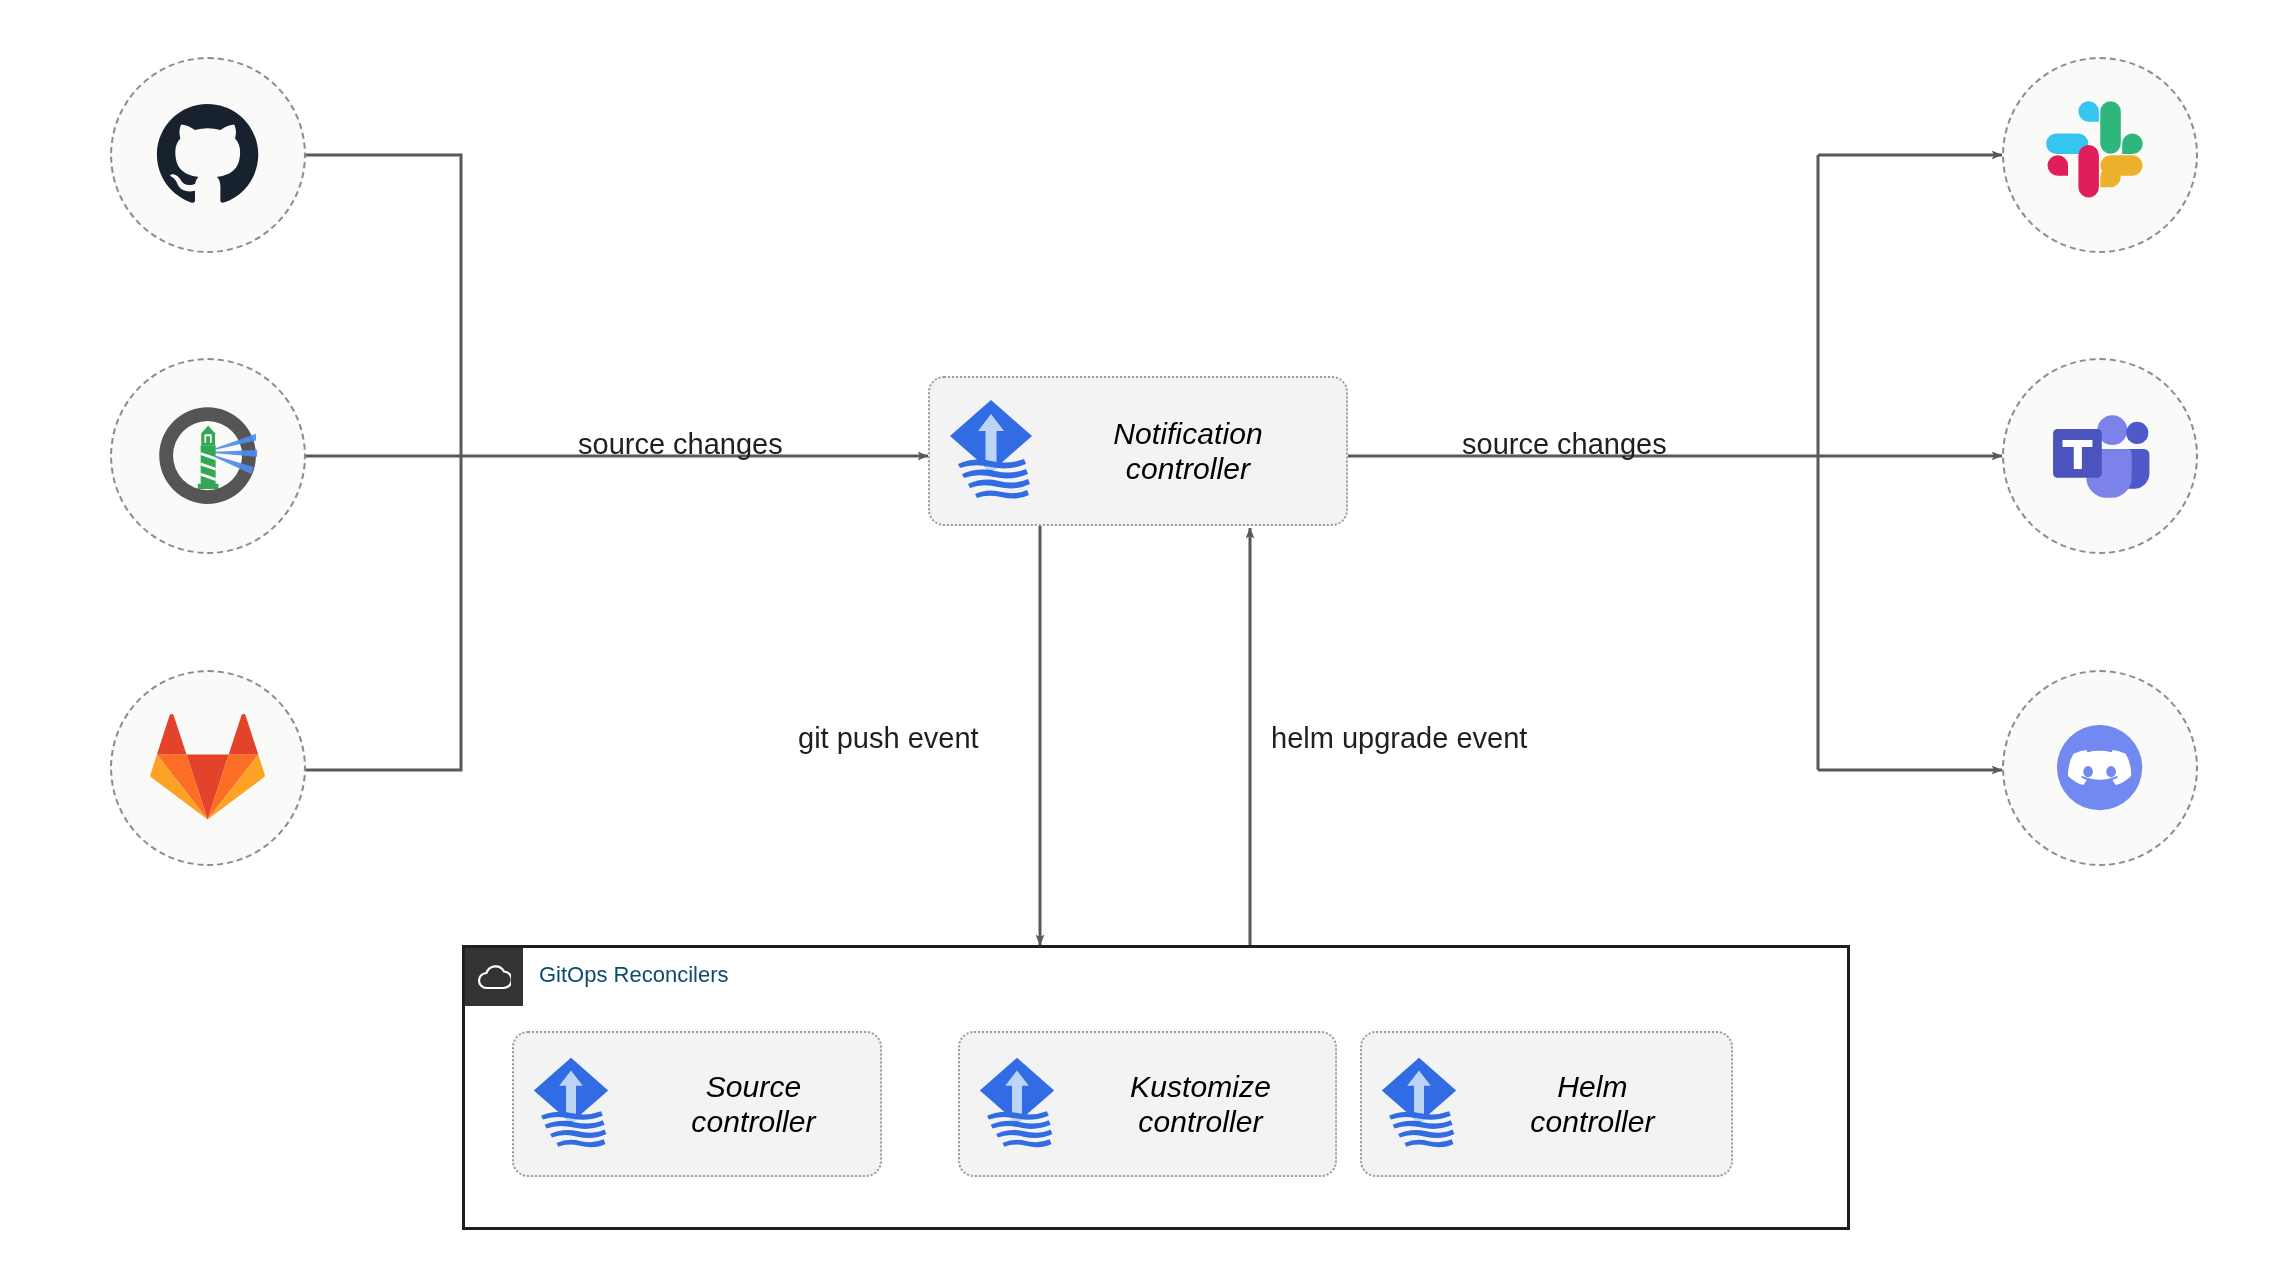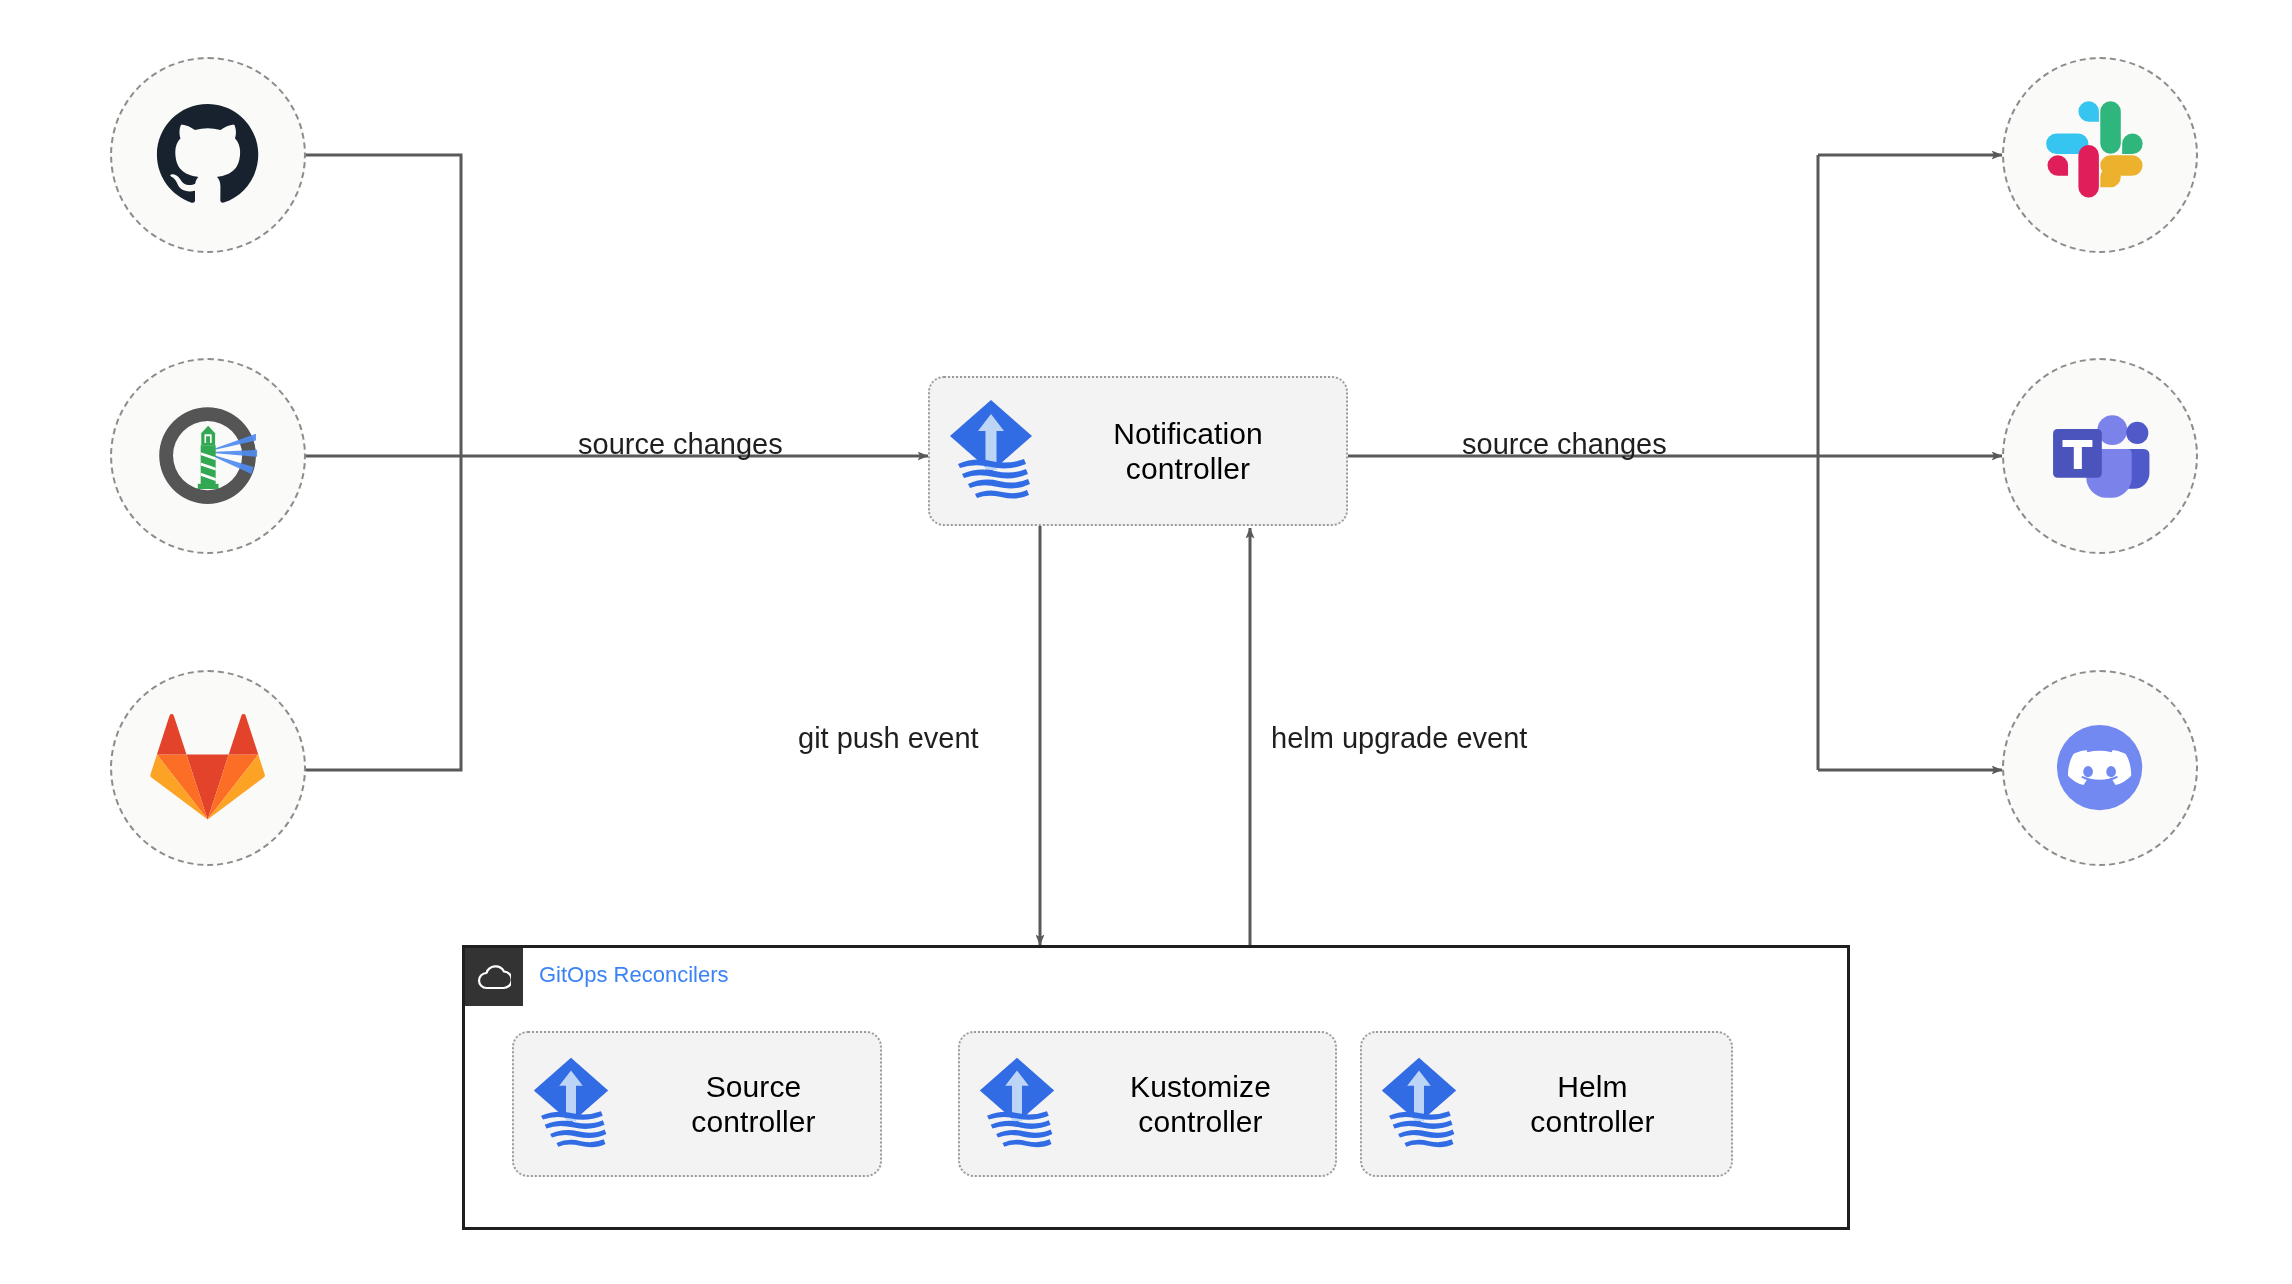--- a/index.html
+++ b/index.html
@@ -38,20 +38,21 @@
   .ctrl-box {
     position: absolute;
     background: #f3f3f3;
     border: 2px dotted #9a9a9a;
     border-radius: 16px;
     display: flex;
     align-items: center;
     justify-content: flex-start;
     gap: 14px;
     padding: 0 18px;
+    font-style: italic;
   }
   .ctrl-box .flux-logo { flex: 0 0 auto; }
   .ctrl-label {
     flex: 1 1 auto;
     text-align: center;
     color: #000000;
     font-size: 30px;
     line-height: 1.18;
     white-space: pre-line;
     letter-spacing: 0.1px;
@@ -70,21 +71,21 @@
     background: #333333;
     display: flex;
     align-items: center;
     justify-content: center;
   }
   .group-title {
     position: absolute;
     left: 74px;
     top: 14px;
     font-size: 22px;
-    color: #3b82f6;
+    color: #0c4a6e;
   }
 
   
   .edge-label {
     position: absolute;
     font-size: 29px;
     color: #1f1f1f;
     white-space: nowrap;
     background: transparent;
     margin-top: 24px;

